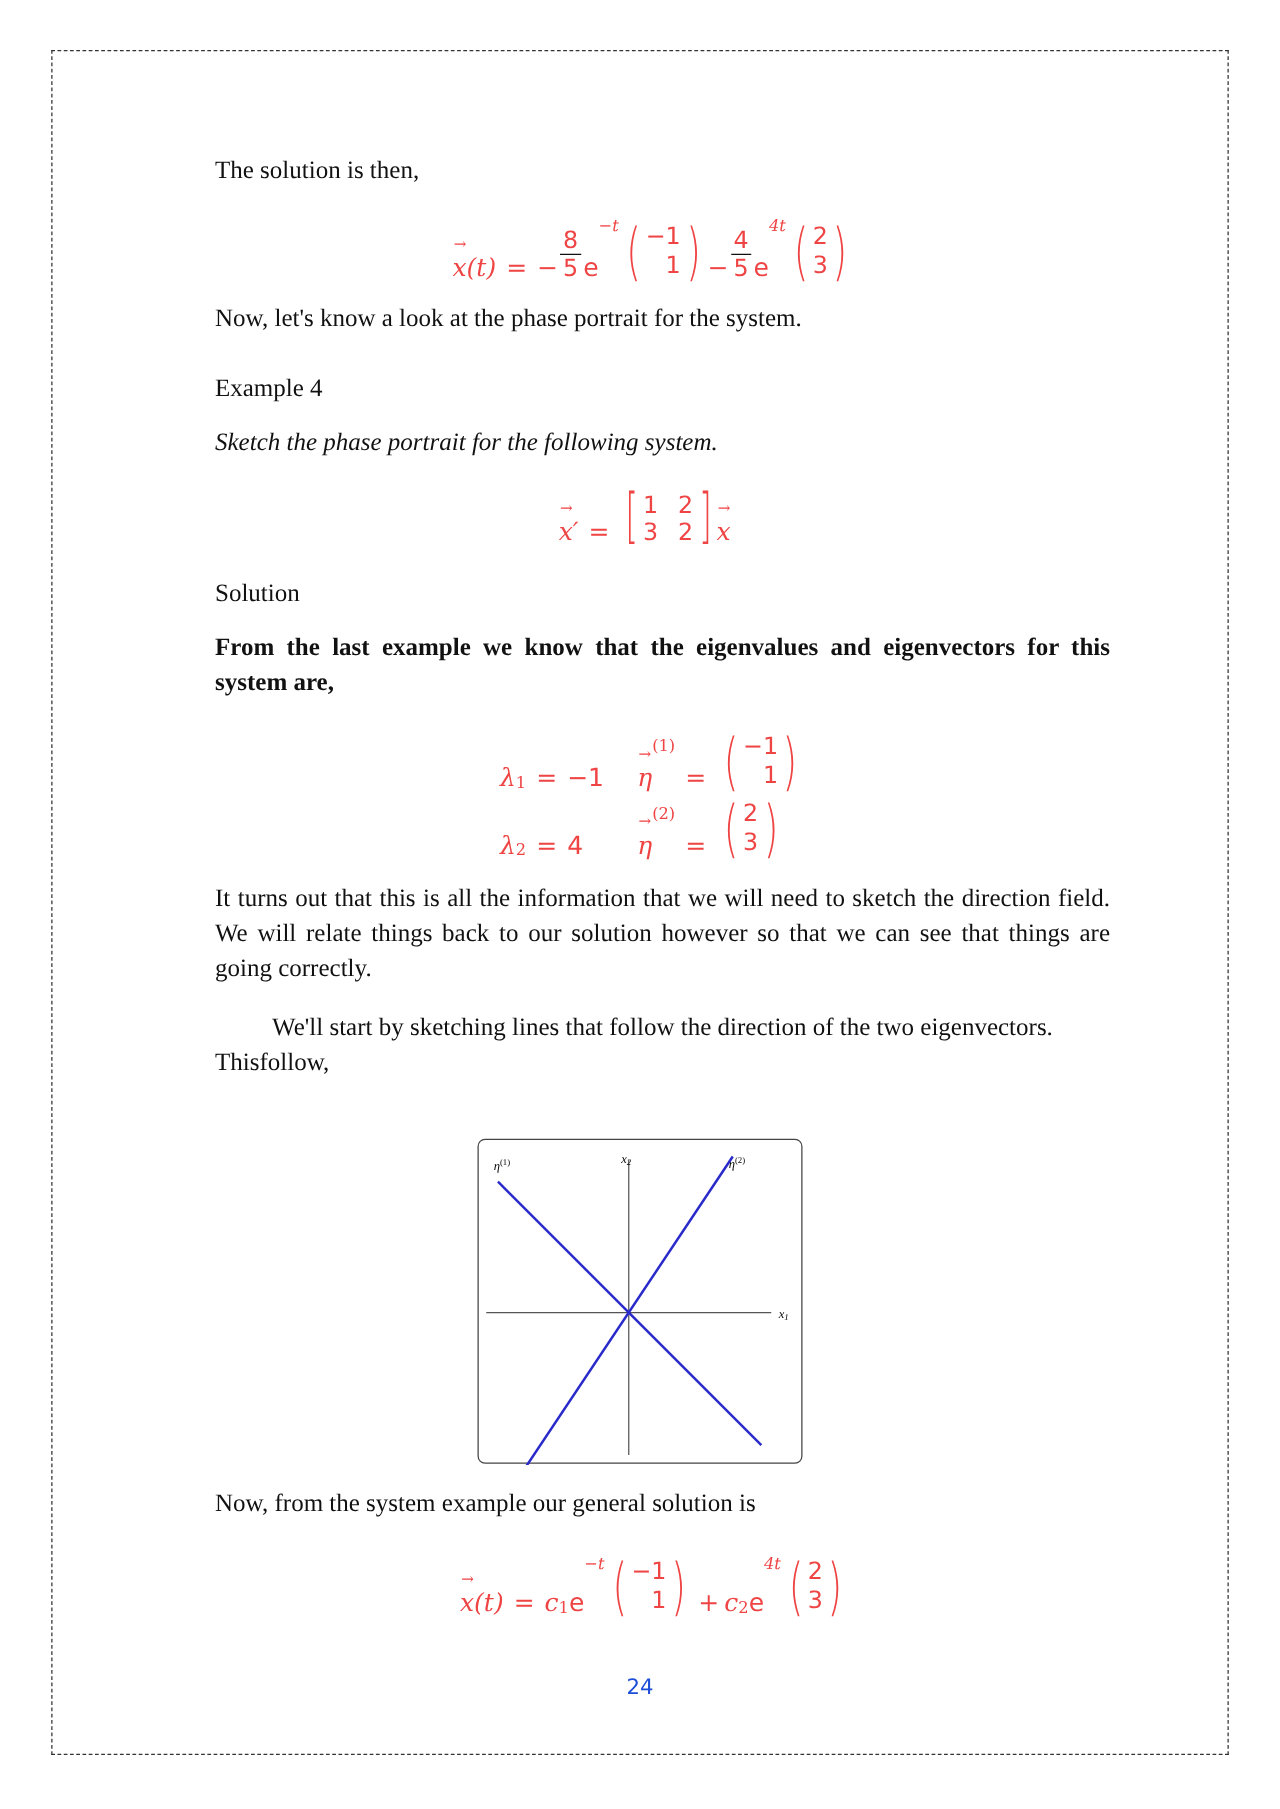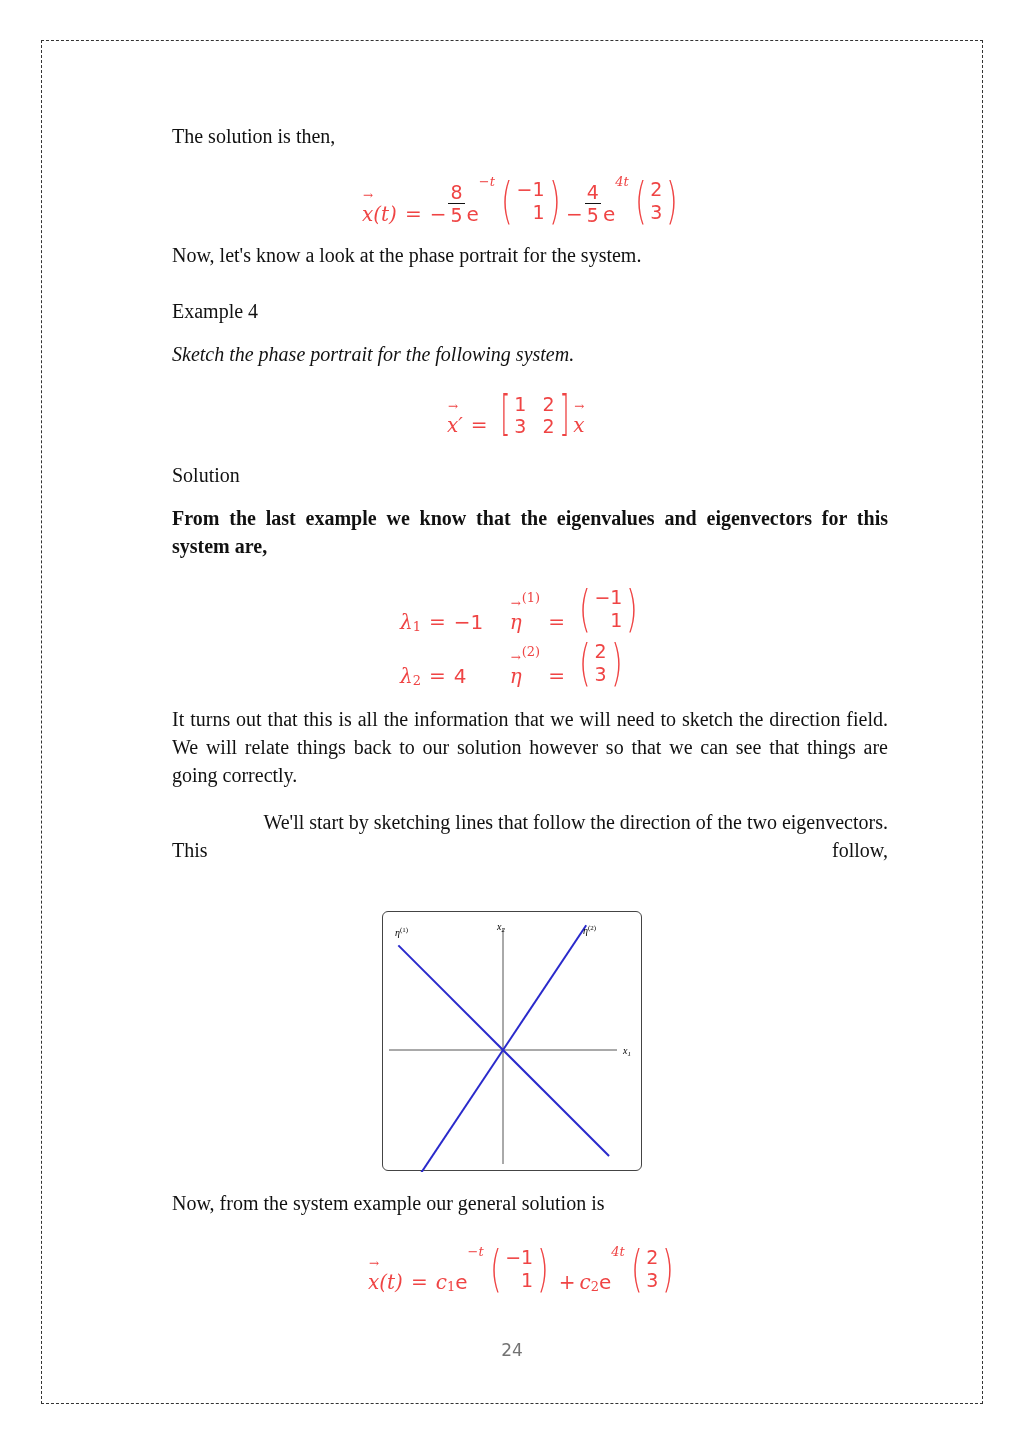--- a/index.html
+++ b/index.html
@@ -27,21 +27,21 @@
          font-family:"DejaVu Sans", sans-serif; font-size:19px; line-height:22px; text-align:right; }
   sup { font-size:13px; }
   sub { font-size:13px; }
   .e { font-family:"DejaVu Sans", sans-serif; }
   .arrowvar { position:relative; display:inline-block; }
   .arrowvar::before { content:"\2192"; position:absolute; top:-14px; left:1px; font-size:12px; font-style:normal; }
   .figure { position:absolute; left:382px; top:911px; width:260px; height:260px;
             border:1.5px solid #444; border-radius:6px; box-sizing:border-box; background:#fff; }
   .figure svg { position:absolute; left:0; top:0; }
   .pagenum { position:absolute; left:0; width:1024px; top:1340px; text-align:center;
-             font-family:"DejaVu Sans", sans-serif; font-size:17px; color:#737373; }
+             font-family:"DejaVu Sans", sans-serif; font-size:17px; color:#1d4ed8; }
 </style>
 </head>
 <body>
 
 <div class="page-border"></div>
 
 <p class="para" style="top:122px;">The solution is then,</p>
 
 <div class="math" style="left:362px; top:168px; height:58px;">
   <span class="it arrowvar">x(t)</span>
@@ -129,22 +129,22 @@
     <span class="col center">
       <span>2</span>
       <span>3</span>
     </span>
     <span class="paren">)</span>
   </span>
 </div>
 
 <p class="para" style="top:705px;">It turns out that this is all the information that we will need to sketch the direction field. We will relate things back to our solution however so that we can see that things are going correctly.</p>
 
-<p class="para" style="top:808px; text-align:right;">We'll start by sketching lines that follow the direction of the two eigenvectors.</p>
-<div class="para" style="top:836px; display:flex; justify-content:space-between;font-family:Liberation Serif, serif;">
+<p class="para" style="top:808px; text-align:center;">We'll start by sketching lines that follow the direction of the two eigenvectors.</p>
+<div class="para" style="top:836px; display:flex; justify-content:flex-start;font-family:Liberation Serif, serif;">
   <span>This</span>
   <span>follow,</span>
 </div>
 
 <div class="figure">
   <svg id="fig-svg" width="260" height="260" viewBox="0 0 260 260">
     <line id="x-axis" x1="6" y1="138" x2="234" y2="138" stroke="#555555" stroke-width="1"></line>
     <line id="y-axis" x1="120" y1="16" x2="120" y2="252" stroke="#555555" stroke-width="1"></line>
     <line id="eta1-line" x1="15.348196384390974" y1="33.348196384390974" x2="226.06601717798213" y2="244.06601717798213" stroke="#2a2acb" stroke-width="2"></line>
     <line id="eta2-line" x1="203.20502943378438" y1="13.192455849323466" x2="37.90437095866611" y2="261.14344356200087" stroke="#2a2acb" stroke-width="2"></line>

